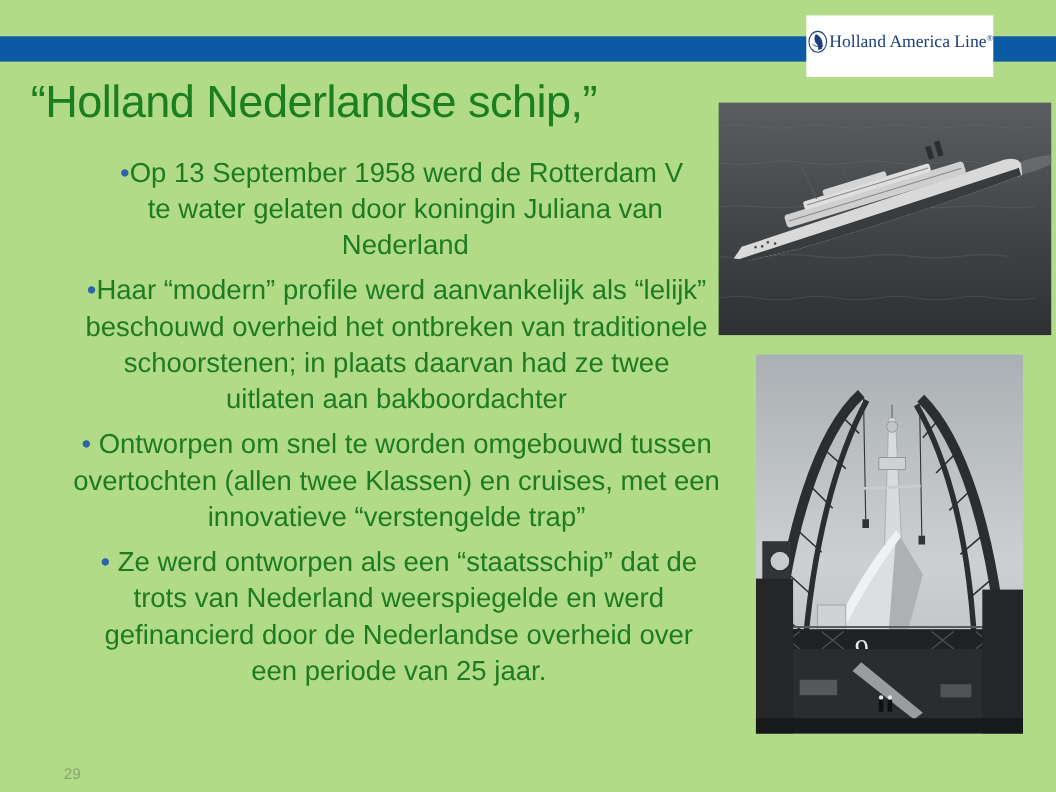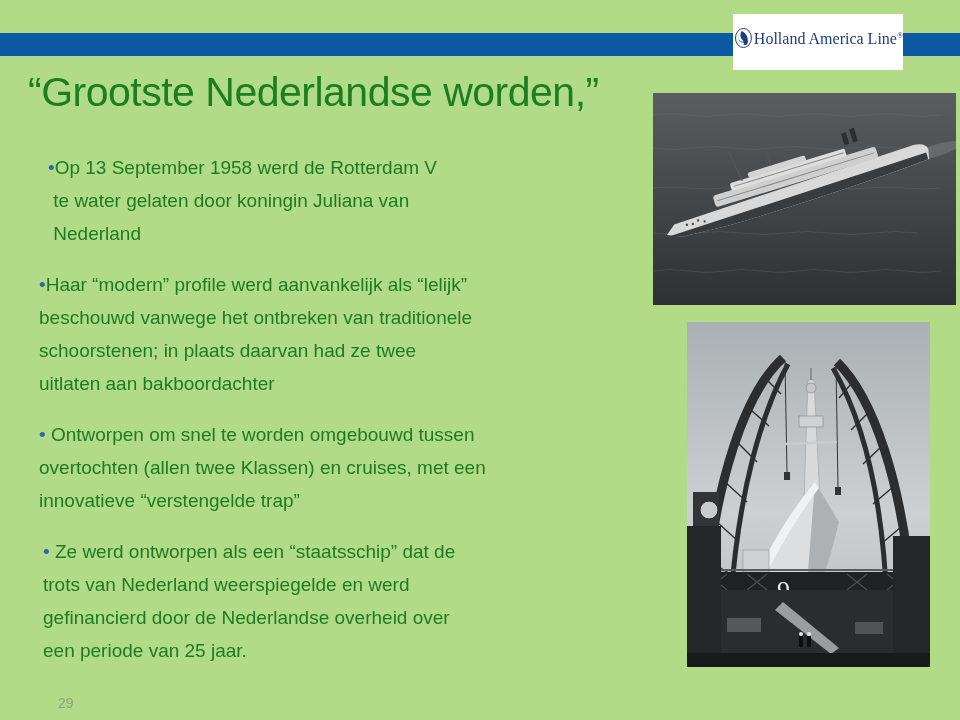--- a/index.html
+++ b/index.html
@@ -12,21 +12,21 @@
             display:flex;flex-direction:row;align-items:center;justify-content:flex-end;
             padding-bottom:6px;box-sizing:border-box;z-index:5;}
   .logo-emblem{width:34px;height:36px;margin-bottom:2px;}
   .logo-text{font-family:"Liberation Serif",serif;font-size:16px;color:#1c3f7e;white-space:nowrap;line-height:1;}
   .logo-text sup{font-size:8px;vertical-align:6px;}
 
   .slide-title{position:absolute;left:28px;top:70px;font-size:41px;color:#1b7e1f;
                letter-spacing:-0.5px;white-space:nowrap;line-height:1.1;}
 
   .content{position:absolute;left:0;top:133px;width:700px;}
-  .para{white-space:pre;font-size:19px;line-height:33px;color:#1e7b21;margin:18px;}
+  .para{white-space:pre;font-size:25px;line-height:33px;color:#1e7b21;margin:8px;text-align:center;}
   .para .marker{color:#2d64aa;}
   .para.p1{padding-left:30px;margin-bottom:5px;}
   .para.p2{padding-left:21px;margin-bottom:7px;}
   .para.p3{padding-left:21px;margin-bottom:6px;}
   .para.p4{padding-left:25px;}
 
   .photo{position:absolute;overflow:hidden;}
   .photo svg{display:block;}
   .photo-sea{left:653px;top:93px;width:303px;height:212px;}
   .photo-yard{left:687px;top:322px;width:243px;height:345px;}
@@ -42,28 +42,28 @@
 
   <div class="logo-box">
     <svg class="logo-emblem" viewBox="0 0 34 36">
       <ellipse cx="17" cy="18" rx="13" ry="15.5" fill="#ffffff" stroke="#1c3f7e" stroke-width="1.6"></ellipse>
       <path d="M14,6.5 C11,12 11.5,17 15,21 C18,24.5 18.5,27 17,30 L23,28.5 C25,23 24.5,17 21.5,12.5 C19.5,9.5 17,7.5 14,6.5 Z" fill="#1c3f7e"></path>
       <path d="M9,21 C13,25.5 20,26.5 25,23.5" fill="none" stroke="#1c3f7e" stroke-width="1.4"></path>
     </svg>
     <div class="logo-text"><span>Holland America Line</span><sup>®</sup></div>
   </div>
 
-  <div class="slide-title">“Grootste Nederlandse worden,”</div>
+  <div class="slide-title">“Holland Nederlandse schip,”</div>
 
   <div class="content">
     <p class="para p1"><span class="marker">•</span><span>Op 13 September 1958 werd de Rotterdam V
  te water gelaten door koningin Juliana van
  Nederland</span></p>
     <p class="para p2"><span class="marker">•</span><span>Haar “modern” profile werd aanvankelijk als “lelijk”
-beschouwd vanwege het ontbreken van traditionele
+beschouwd overheid het ontbreken van traditionele
 schoorstenen; in plaats daarvan had ze twee
 uitlaten aan bakboordachter</span></p>
     <p class="para p3"><span class="marker">•</span><span> Ontworpen om snel te worden omgebouwd tussen
 overtochten (allen twee Klassen) en cruises, met een
 innovatieve “verstengelde trap”</span></p>
     <p class="para p4"><span class="marker">•</span><span> Ze werd ontworpen als een “staatsschip” dat de
 trots van Nederland weerspiegelde en werd
 gefinancierd door de Nederlandse overheid over
 een periode van 25 jaar.</span></p>
   </div>

